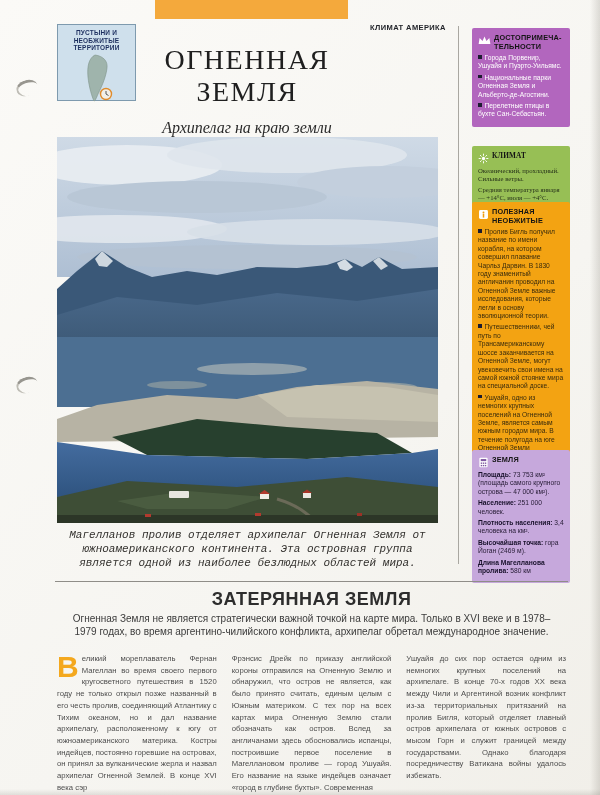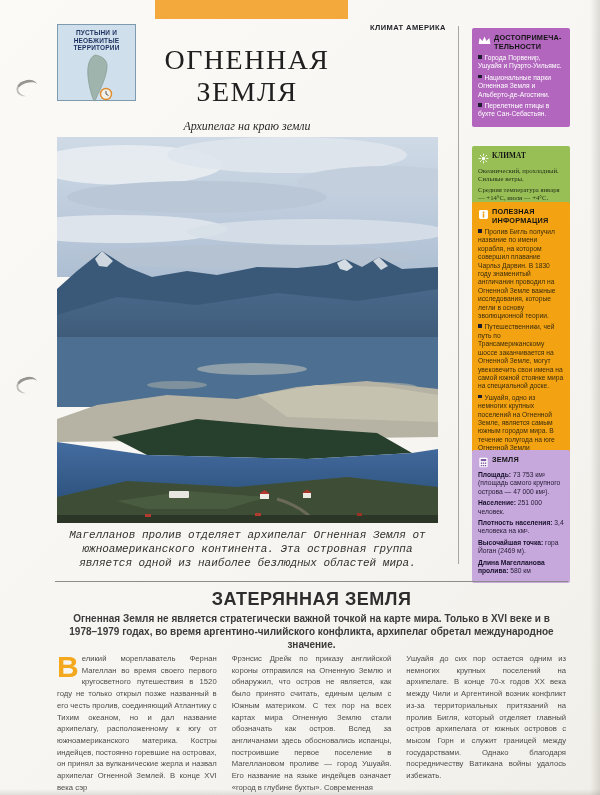--- a/index.html
+++ b/index.html
@@ -19,21 +19,21 @@
   
   .catbox{position:absolute;left:57px;top:24px;width:79px;height:77px;background:#cfe0ec;
         border:1px solid #7e9aae;box-sizing:border-box;text-align:center;}
   .catbox .cattitle{font-size:6.5px;font-weight:bold;color:#1d2f5f;line-height:7.5px;
         padding-top:4px;letter-spacing:.2px;}
   .catbox svg{display:block;margin:1px auto 0;}
   
   .titleblock{position:absolute;left:133px;top:44px;width:228px;text-align:center;
         font-family:"Liberation Serif",serif;color:#1f1f1f;}
   .titleblock .t1{font-size:28px;line-height:32px;letter-spacing:1.5px;}
-  .titleblock .sub{margin-top:11px;font-size:12px;font-style:italic;color:#2a2a2a;}
+  .titleblock .sub{margin-top:11px;font-size:16px;font-style:italic;color:#2a2a2a;}
   
   .regionmap{position:absolute;left:361px;top:23px;width:94px;text-align:center;}
   .regionmap .rlabel{font-size:7.5px;font-weight:bold;color:#22242a;letter-spacing:.4px;}
   .regionmap .mapwrap{position:relative;margin-top:4px;height:102px;}
   .regionmap .placelabel{position:absolute;left:0;top:26px;width:100%;
         font-family:"Liberation Serif",serif;font-size:9.5px;color:#1c2a48;}
   
   .vrule{position:absolute;left:458px;top:26px;width:1px;height:538px;background:#a9a7a1;}
   
   .sbox{position:absolute;left:472px;width:98px;box-sizing:border-box;
@@ -54,21 +54,21 @@
   .photo{position:absolute;left:57px;top:137px;width:381px;height:386px;overflow:hidden;}
   .photo svg{display:block;}
   .caption{position:absolute;left:57px;top:528px;width:381px;text-align:center;
         font-family:Liberation Mono, monospace;font-style:italic;font-size:11px;
         line-height:14px;color:#33312e;}
   
   .hrule{position:absolute;left:55px;top:581px;width:513px;height:1px;background:#8f8d88;}
   .aheading{position:absolute;left:55px;top:589px;width:513px;text-align:center;
         font-size:18px;font-weight:bold;color:#2d2d2d;letter-spacing:.5px;}
   .aintro{position:absolute;left:66px;top:612px;width:491px;text-align:center;
-        font-size:10px;line-height:13px;color:#3b3b3b;font-weight:bold;}
+        font-size:10px;line-height:13px;color:#3b3b3b;}
   .cols{position:absolute;left:57px;top:653px;width:509px;display:flex;gap:15px;}
   .col{width:160px;font-size:7.7px;line-height:11.7px;text-align:justify;color:#4d4d4d;}
   .col p{margin:0;}
   .dropcap{float:left;font-size:30px;line-height:25px;font-weight:bold;
         color:#f4a81e;margin:1px 3px 0 0;}
 </style>
 </head>
 <body>
 
 <div class="page">
@@ -139,21 +139,21 @@
 
   <div class="sbox box-info">
     <div class="shead">
       <svg width="11" height="11" viewBox="0 0 16 16">
         <rect x="1.5" y="1.5" width="13" height="13" rx="2" fill="#ffffff"></rect>
         <circle cx="8" cy="5" r="1.4" fill="#ef9d10"></circle>
         <rect x="6.9" y="7" width="2.2" height="5.5" fill="#ef9d10"></rect>
       </svg>
       <div class="stitle">
         <span>ПОЛЕЗНАЯ</span><br>
-        <span>ИНФОРМАЦИЯ</span>
+        <span>НЕОБЖИТЫЕ</span>
       </div>
     </div>
     <p><span class="bullet"></span><span>Пролив Бигль получил название по имени корабля, на котором совершил плавание Чарльз Дарвин. В 1830 году знаменитый англичанин проводил на Огненной Земле важные исследования, которые легли в основу эволюционной теории.</span></p>
     <p><span class="bullet"></span><span>Путешественники, чей путь по Трансамериканскому шоссе заканчивается на Огненной Земле, могут увековечить свои имена на самой южной стоянке мира на специальной доске.</span></p>
     <p><span class="bullet"></span><span>Ушуайя, одно из немногих крупных поселений на Огненной Земле, является самым южным городом мира. В течение полугода на юге Огненной Земли господствует день; темно здесь лишь пять часов в сутки.</span></p>
   </div>
 
   <div class="sbox box-figures">
     <div class="shead">
       <svg width="11" height="11" viewBox="0 0 16 16">

